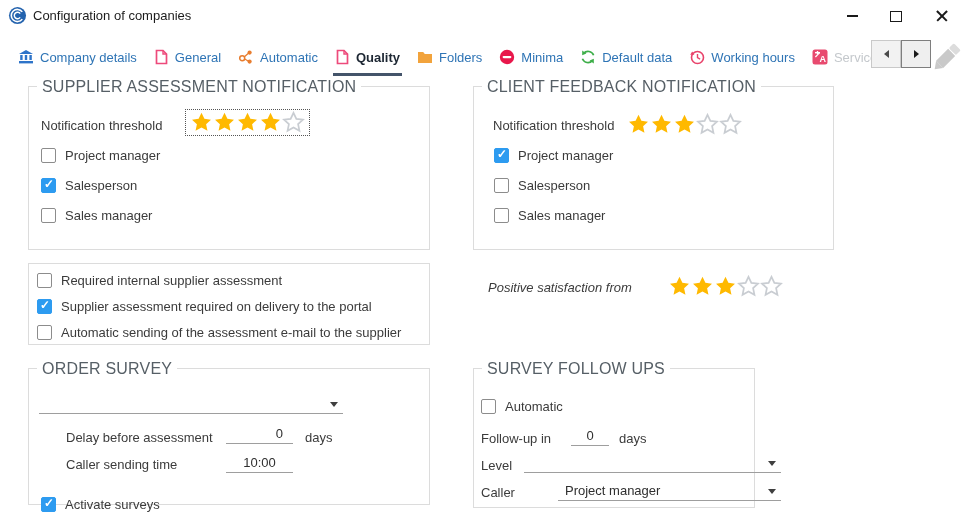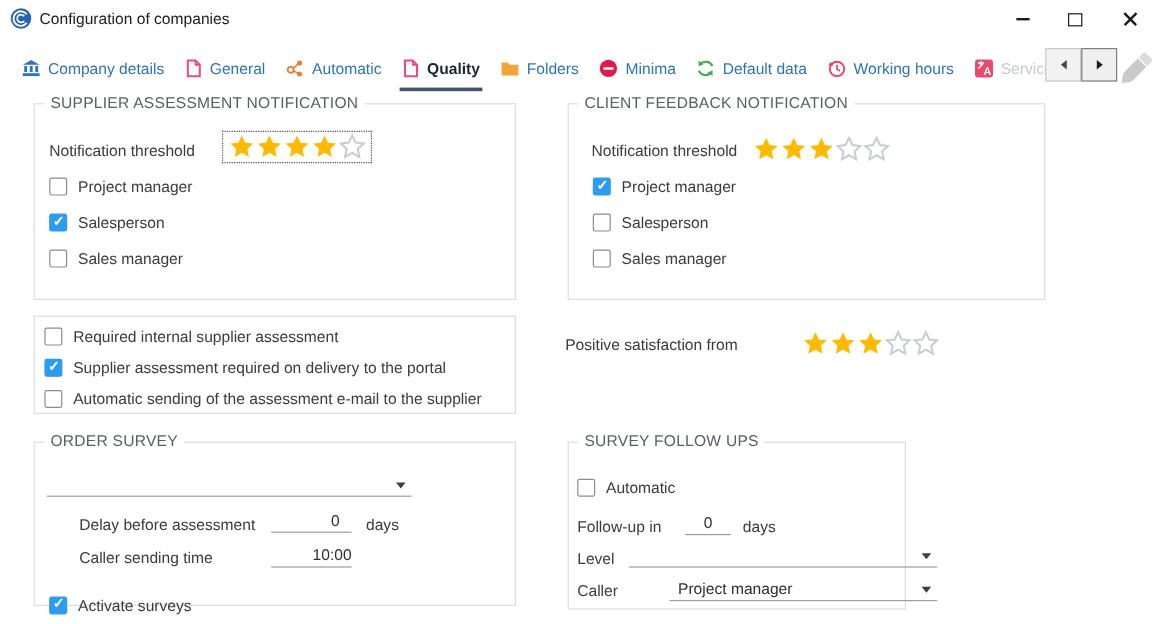--- a/index.html
+++ b/index.html
@@ -27,21 +27,21 @@
   .tab.active::after{content:"";position:absolute;left:-2px;right:-2px;bottom:-7px;height:3px;background:#44546A;}
   .tab.disabled .lbl{color:#C4C8CC;}
   .spinbtn{position:absolute;top:40px;width:30px;height:28px;box-sizing:border-box;background:#F2F2F2;border:1px solid #C9C9C9;display:flex;align-items:center;justify-content:center;}
   .spin-left{left:871px;}
   .spin-right{left:901px;border:1px solid #7E7E7E;background:#EFEFEF;}
   .tri-left{width:0;height:0;border-top:4px solid transparent;border-bottom:4px solid transparent;border-right:5px solid #4a4a4a;}
   .tri-right{width:0;height:0;border-top:4px solid transparent;border-bottom:4px solid transparent;border-left:5px solid #1a1a1a;}
   .pencil{position:absolute;left:931px;top:40px;width:30px;height:36px;transform:rotate(45deg);}
   
   .groupbox{position:absolute;border:1px solid #DCDCDC;background:#fff;box-sizing:border-box;}
-  .legend{position:absolute;top:-9px;left:8px;background:#fff;padding:0 5px;font-size:13px;color:#565F66;letter-spacing:.2px;white-space:nowrap;}
+  .legend{position:absolute;top:-9px;left:8px;background:#fff;padding:0 5px;font-size:16px;color:#565F66;letter-spacing:.2px;white-space:nowrap;}
   .lab{font-size:13px;color:#3b3b3b;white-space:nowrap;}
   
   .cbrow{display:flex;align-items:center;gap:9px;}
   .cb{width:15px;height:15px;box-sizing:border-box;border:1px solid #8C8C8C;border-radius:2px;background:#fff;position:relative;flex:0 0 15px;}
   .cb.checked{background:#2D9BF0;border-color:#2D9BF0;}
   .cb.checked::after{content:"✓";position:absolute;left:2px;top:-2px;color:#fff;font-size:12px;font-weight:bold;}
   .checklist{display:flex;flex-direction:column;position:absolute;}
   
   .stars{display:flex;align-items:center;}
   .stars svg{width:23px;height:23px;display:block;}
@@ -196,21 +196,21 @@
         <span class="cb checked"></span>
         <span class="lab">Salesperson</span>
       </div>
       <div class="cbrow">
         <span class="cb"></span>
         <span class="lab">Sales manager</span>
       </div>
     </div>
 </div>
 
-<div class="groupbox" style="left:473px;top:86px;width:398px;height:164px;">
+<div class="groupbox" style="left:473px;top:86px;width:361px;height:164px;">
   <span class="legend">CLIENT FEEDBACK NOTIFICATION</span>
   <span class="abslab" style="left:19px;top:31px;">Notification threshold</span>
   <div class="stars" style="position:absolute;left:153px;top:26px;">
       <svg viewBox="0 0 24 24">
         <path d="M12 1.9 L15 8.2 21.9 9 16.8 13.7 18.2 20.6 12 17.1 5.8 20.6 7.2 13.7 2.1 9 9 8.2 Z" fill="#FFB900"></path>
       </svg>
       <svg viewBox="0 0 24 24">
         <path d="M12 1.9 L15 8.2 21.9 9 16.8 13.7 18.2 20.6 12 17.1 5.8 20.6 7.2 13.7 2.1 9 9 8.2 Z" fill="#FFB900"></path>
       </svg>
       <svg viewBox="0 0 24 24">
@@ -249,21 +249,21 @@
         <span class="cb checked"></span>
         <span class="lab">Supplier assessment required on delivery to the portal</span>
       </div>
       <div class="cbrow">
         <span class="cb"></span>
         <span class="lab">Automatic sending of the assessment e-mail to the supplier</span>
       </div>
     </div>
 </div>
 
-<span class="abslab" style="left:471px;top:280px;">Positive satisfaction from</span>
+<span class="abslab" style="left:488px;top:280px;font-style:italic;">Positive satisfaction from</span>
 <div class="stars" style="position:absolute;left:668px;top:275px;">
     <svg viewBox="0 0 24 24">
       <path d="M12 1.9 L15 8.2 21.9 9 16.8 13.7 18.2 20.6 12 17.1 5.8 20.6 7.2 13.7 2.1 9 9 8.2 Z" fill="#FFB900"></path>
     </svg>
     <svg viewBox="0 0 24 24">
       <path d="M12 1.9 L15 8.2 21.9 9 16.8 13.7 18.2 20.6 12 17.1 5.8 20.6 7.2 13.7 2.1 9 9 8.2 Z" fill="#FFB900"></path>
     </svg>
     <svg viewBox="0 0 24 24">
       <path d="M12 1.9 L15 8.2 21.9 9 16.8 13.7 18.2 20.6 12 17.1 5.8 20.6 7.2 13.7 2.1 9 9 8.2 Z" fill="#FFB900"></path>
     </svg>
@@ -278,21 +278,21 @@
 <div class="groupbox" style="left:28px;top:368px;width:402px;height:137px;padding-left:41px;">
   <span class="legend">ORDER SURVEY</span>
   <div class="ddl" style="left:10px;top:25px;width:304px;">
     <span></span>
     <div class="tri"></div>
   </div>
   <span class="abslab" style="left:37px;top:61px;">Delay before assessment</span>
   <div class="ufield right" style="left:197px;top:55px;width:67px;">0</div>
   <span class="abslab" style="left:276px;top:61px;">days</span>
   <span class="abslab" style="left:37px;top:88px;">Caller sending time</span>
-  <div class="ufield center" style="left:197px;top:84px;width:67px;text-align:right;">10:00</div>
+  <div class="ufield center" style="left:197px;top:84px;width:67px;">10:00</div>
   <div class="cbrow" style="position:absolute;left:12px;top:128px;">
     <span class="cb checked"></span>
     <span class="lab">Activate surveys</span>
   </div>
 </div>
 
 <div class="groupbox" style="left:473px;top:368px;width:282px;height:140px;">
   <span class="legend">SURVEY FOLLOW UPS</span>
   <div class="cbrow" style="position:absolute;left:7px;top:30px;">
     <span class="cb"></span>

